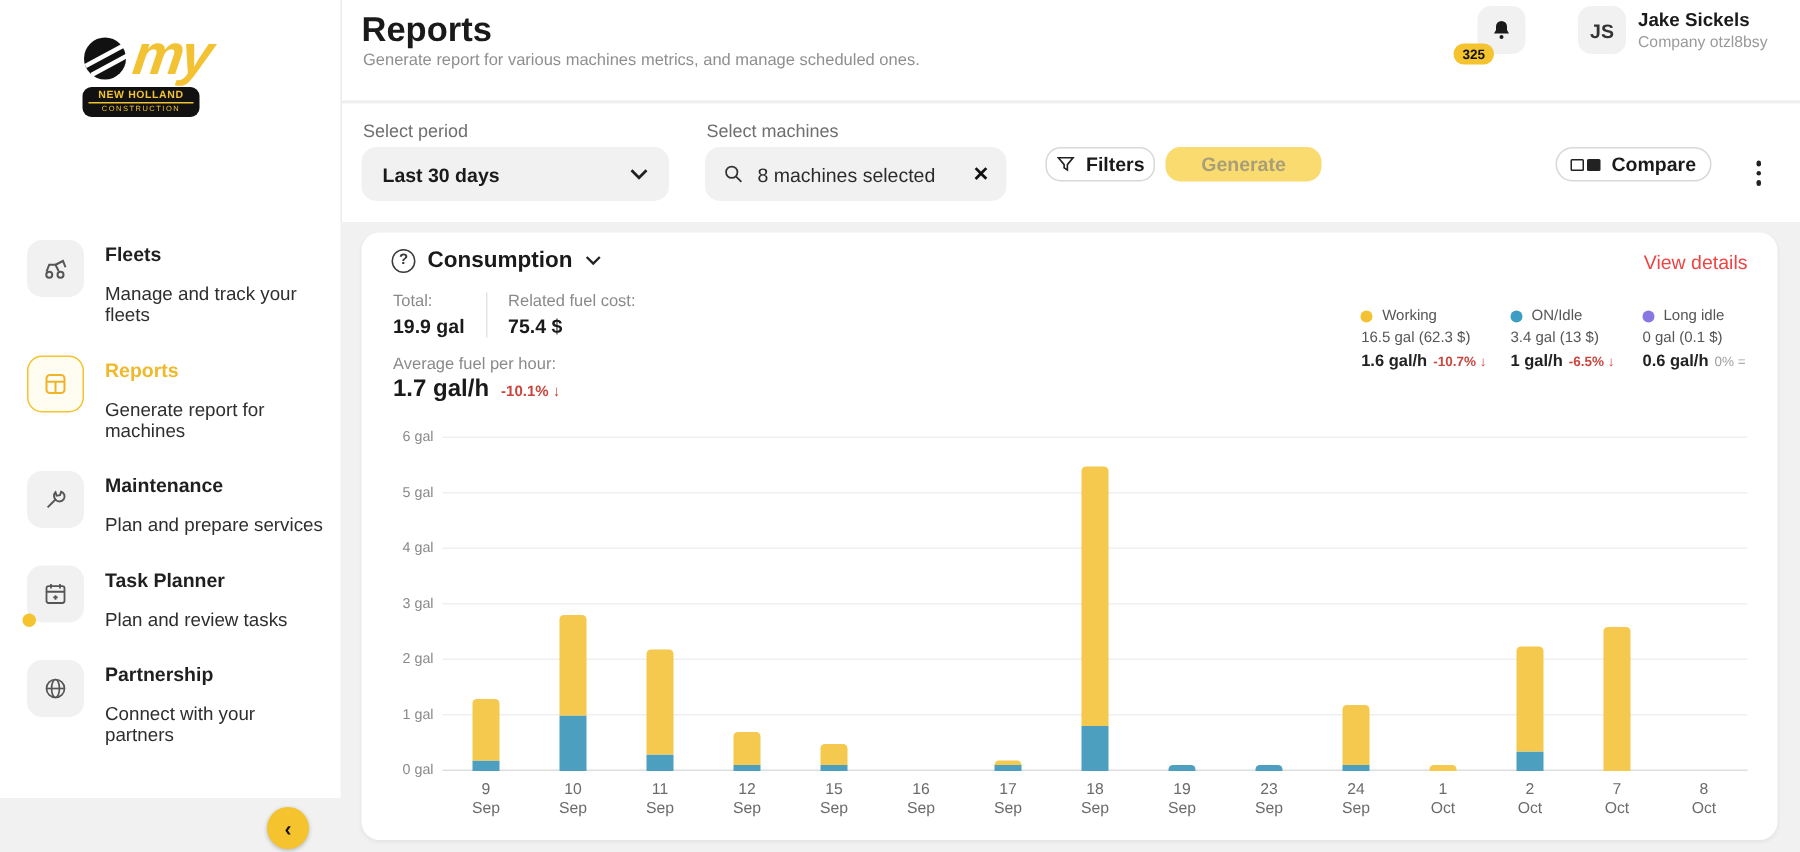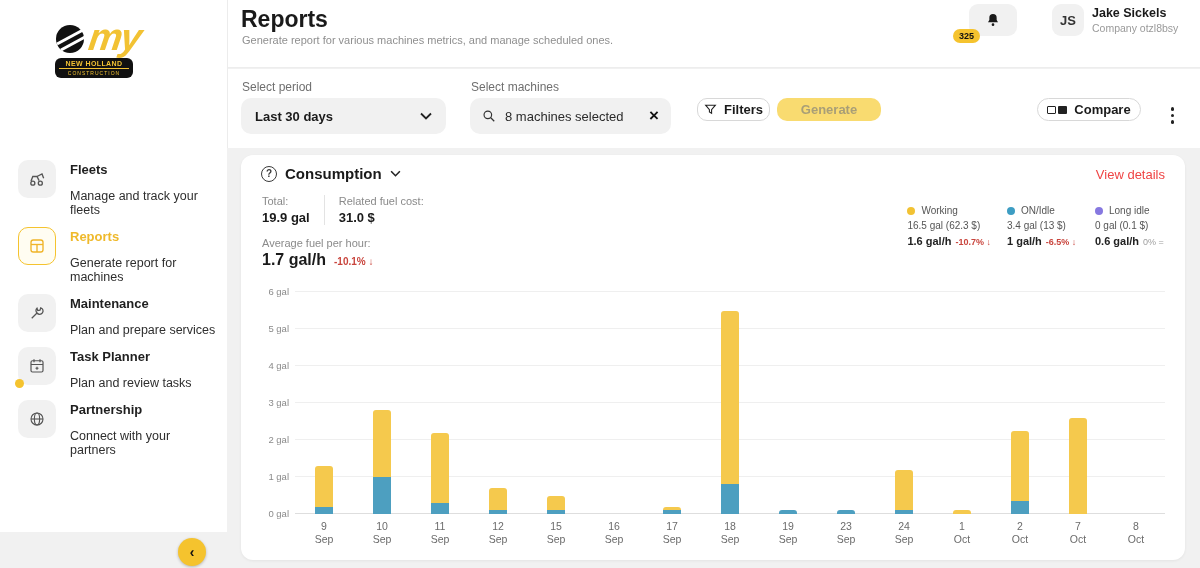--- a/index.html
+++ b/index.html
@@ -11,41 +11,41 @@
   .v-divider { position:absolute; left:227px; top:0; width:1px; height:148px; background:#ececec; }
   .logo { position:absolute; left:53px; top:22px; width:120px; }
   .logo-row { display:flex; align-items:flex-start; }
   .logo-leaf { width:34px; height:34px; }
   .logo-my { font-size:38px; font-weight:700; font-style:italic; color:#F2C233; line-height:30px;
              margin-left:2px; transform:skewX(-8deg); letter-spacing:-2px; }
   .logo-badge { margin-top:2px; margin-left:2px; width:78px; background:#111; border-radius:6px;
                 padding:2px 4px 2px 4px; text-align:center; }
   .logo-badge .l1 { color:#F2C233; font-size:7px; font-weight:700; letter-spacing:0.4px; white-space:nowrap; }
   .logo-badge .l2 { color:#F2C233; font-size:5px; letter-spacing:1px; border-top:1px solid #F2C233; margin-top:1px; padding-top:1px; }
-  .nav { position:absolute; left:18px; top:160px; right:10px; display:flex; flex-direction:column; gap:10px; }
+  .nav { position:absolute; left:18px; top:160px; right:10px; display:flex; flex-direction:column; gap:20px; }
   .nav-item { display:flex; align-items:flex-start; gap:14px; cursor:pointer; }
   .nav-icon-box { width:38px; height:38px; border-radius:10px; background:#f1f1f1; flex:0 0 38px;
                   display:flex; align-items:center; justify-content:center; position:relative; }
   .nav-item.active .nav-icon-box { background:#fffdf2; border:1.5px solid #F5C32E; }
   .nav-title { font-size:13px; font-weight:700; color:#1f1f1f; padding-top:2px; }
   .nav-item.active .nav-title { color:#EFB92B; }
   .nav-sub { font-size:12.5px; color:#2e2e2e; margin-top:12px; }
   .nav-dot { position:absolute; left:-3px; bottom:-3px; width:9px; height:9px; border-radius:50%;
              background:#F5C32E; }
   .collapse-btn { position:absolute; left:178px; top:538px; width:28px; height:28px; border-radius:50%;
                   background:#F5C32E; display:flex; align-items:center; justify-content:center;
                   font-size:14px; font-weight:700; color:#111; cursor:pointer;
                   box-shadow:0 1px 3px rgba(0,0,0,.25); }
 
   
   .header { position:absolute; left:228px; top:0; width:972px; height:68px; background:#fff;
             border-bottom:1px solid #ededed; }
   .page-title { position:absolute; left:13px; top:6px; font-size:23px; font-weight:700; }
   .page-sub { position:absolute; left:14px; top:34px; font-size:11px; color:#8f8f8f; }
-  .bell-box { position:absolute; right:183px; top:4px; width:48px; height:32px; border-radius:9px;
+  .bell-box { position:absolute; right:183px; top:4px; width:32px; height:32px; border-radius:9px;
               background:#f1f1f1; display:flex; align-items:center; justify-content:center; cursor:pointer; }
   .bell-badge { position:absolute; left:-16px; bottom:-7px; background:#F5C32E; color:#111;
                 font-size:9px; font-weight:700; border-radius:9px; padding:2px 6px; }
   .avatar { position:absolute; right:116px; top:4px; width:32px; height:32px; border-radius:9px;
             background:#f1f1f1; display:flex; align-items:center; justify-content:center;
             font-size:13px; font-weight:700; color:#333; cursor:pointer; }
   .user-block { position:absolute; right:8px; top:6px; width:100px; }
   .user-name { font-size:12.5px; font-weight:700; }
   .user-company { font-size:10.5px; color:#9a9a9a; margin-top:2px; }
 
@@ -281,21 +281,21 @@
 
   <div class="stats">
     <div class="stats-row">
       <div>
         <div class="stat-label">Total:</div>
         <div class="stat-value">19.9 gal</div>
       </div>
       <div class="stat-div"></div>
       <div>
         <div class="stat-label">Related fuel cost:</div>
-        <div class="stat-value">31.0 $</div>
+        <div class="stat-value">75.4 $</div>
       </div>
     </div>
     <div class="avg-label">Average fuel per hour:</div>
     <div class="avg-row">
       <span class="avg-value">1.7 gal/h</span>
       <span class="delta down">-10.1% ↓</span>
     </div>
   </div>
 
   <div class="legend">

